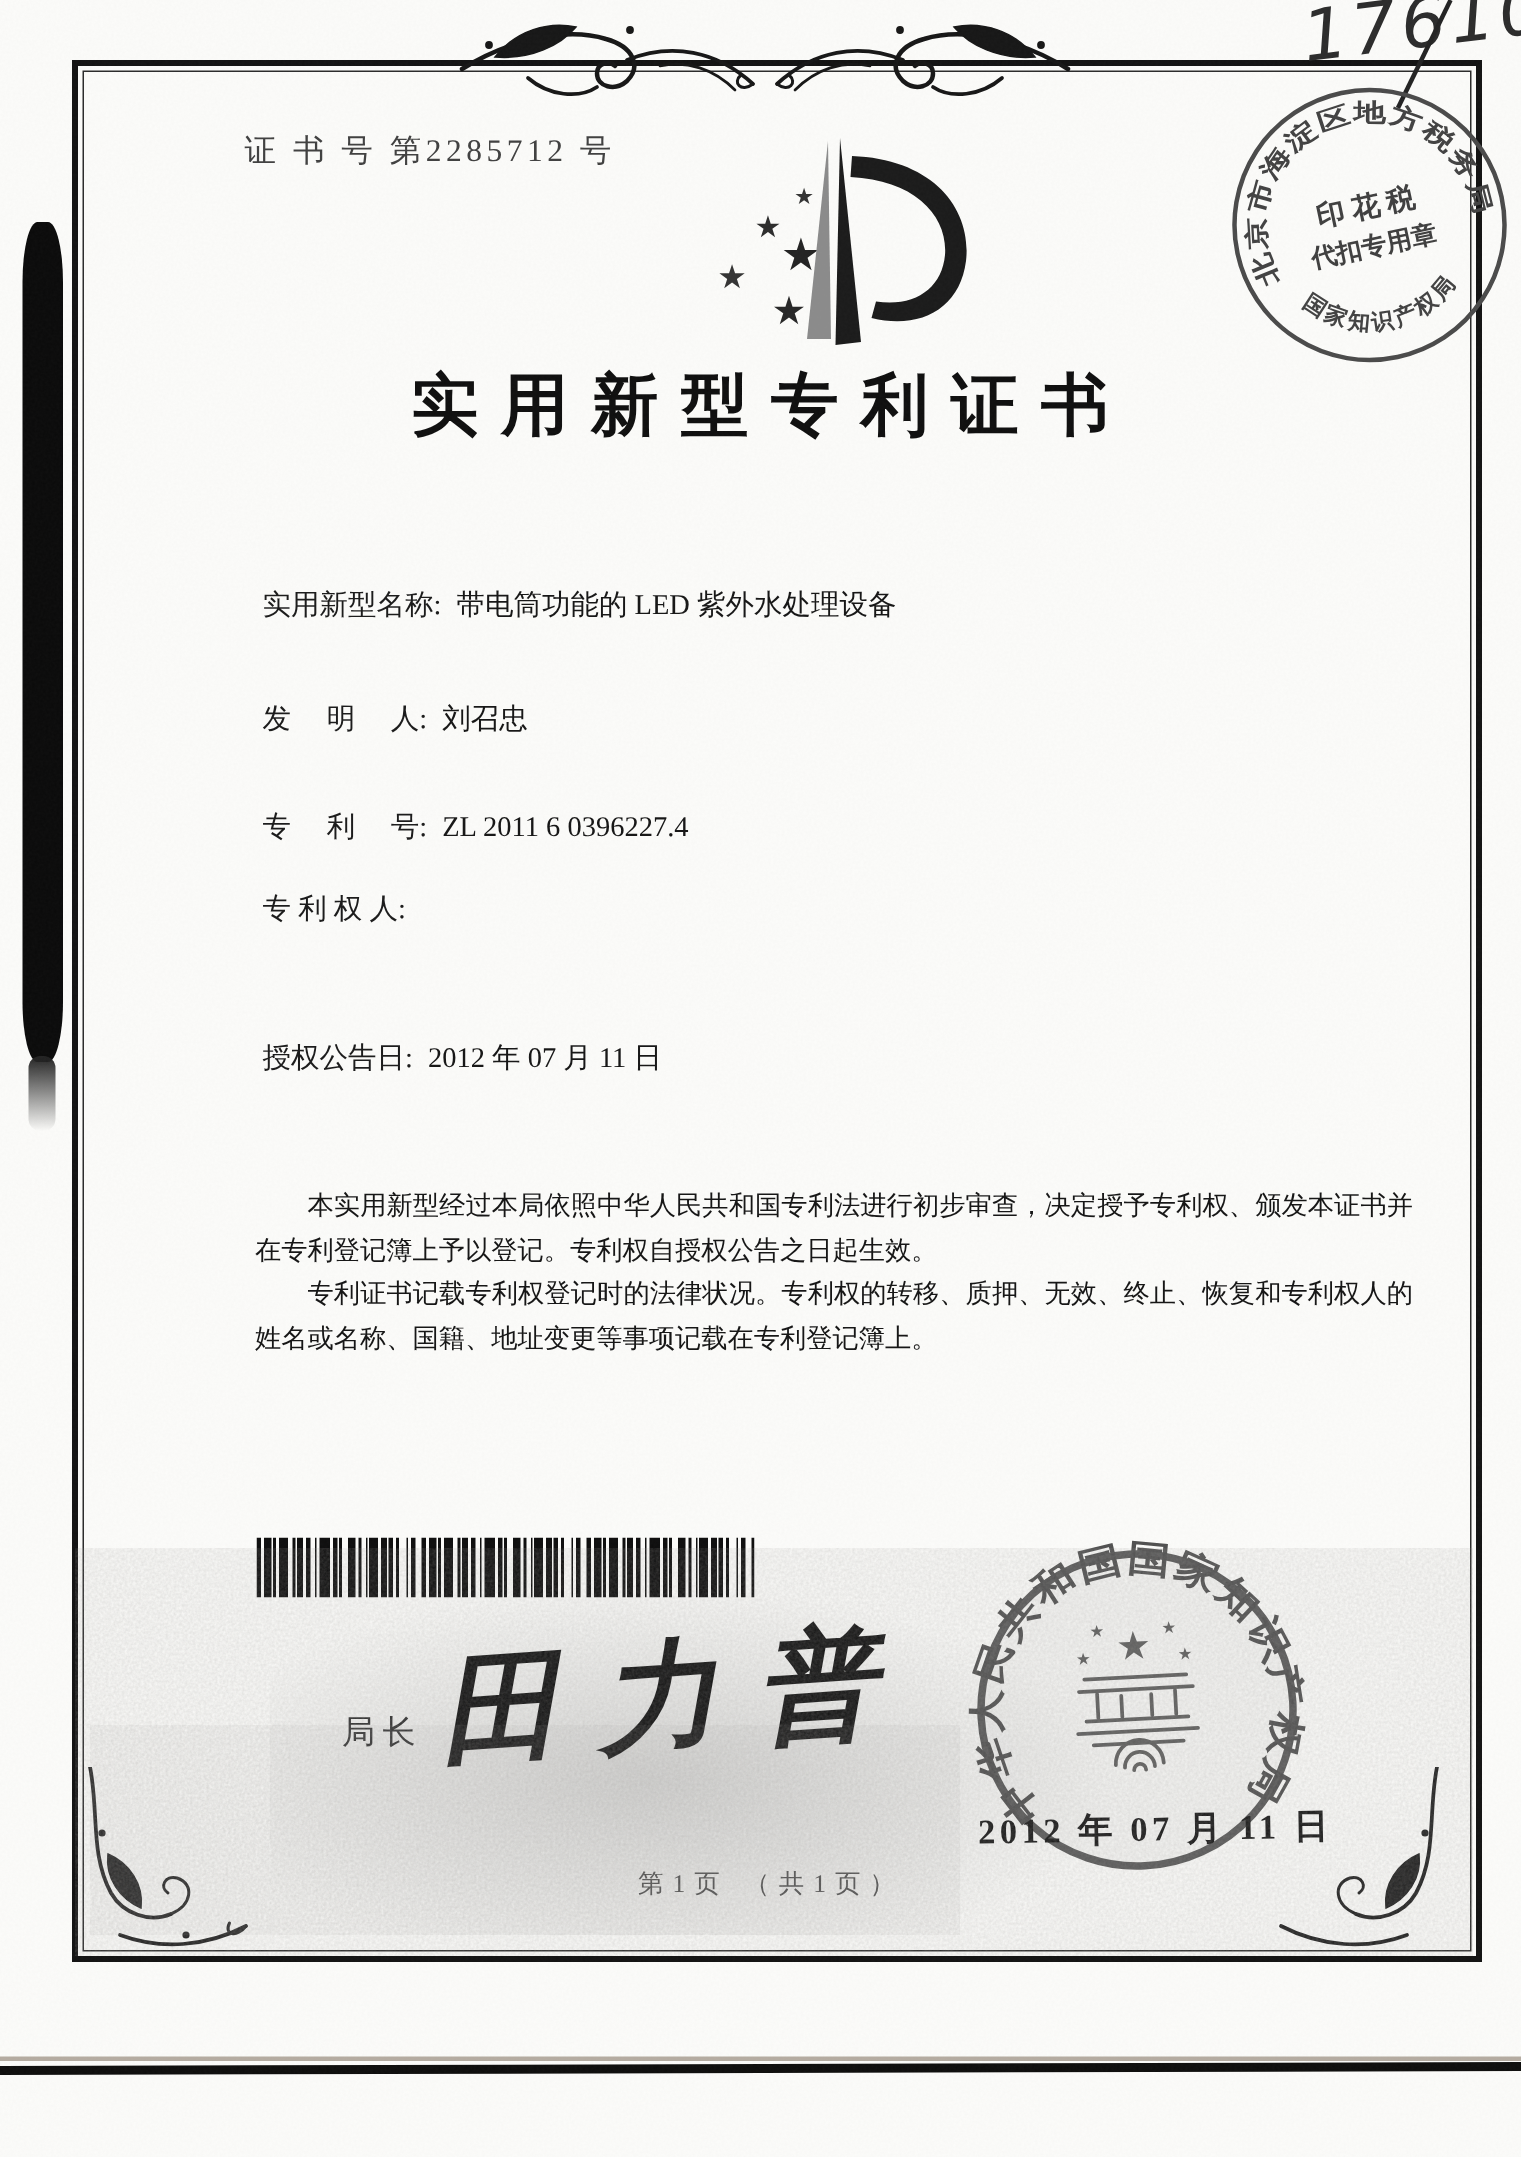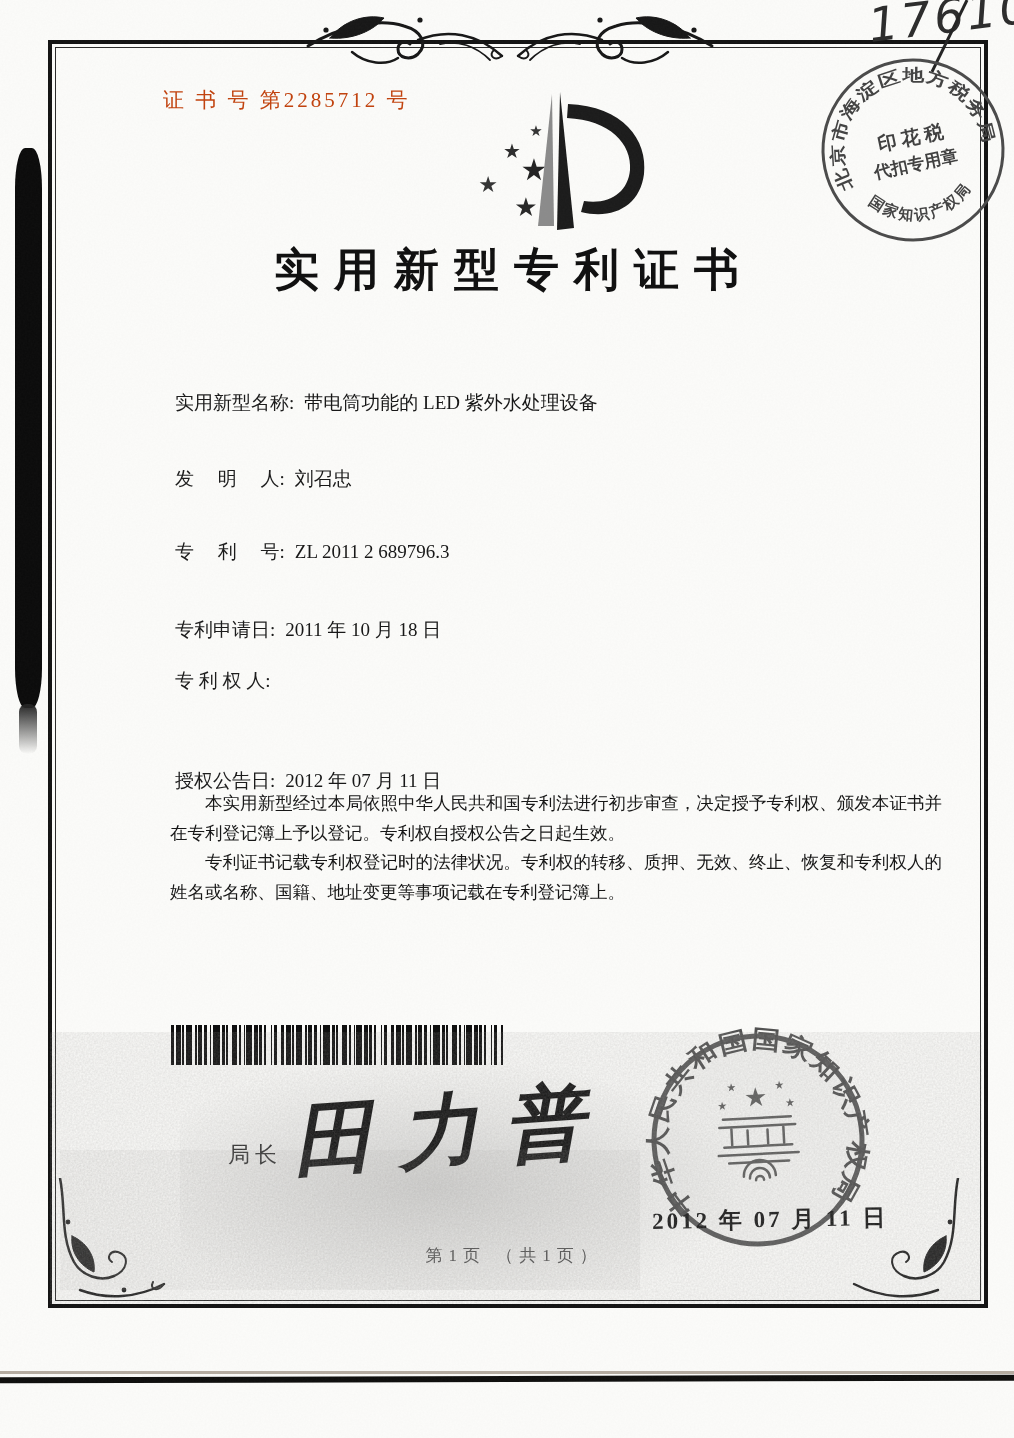--- a/index.html
+++ b/index.html
@@ -37,21 +37,21 @@
   }
   .paper-edge-shadow{
     position:absolute;left:0;top:1371px;width:1014px;height:3px;background:#7a6a57;opacity:.55;
   }
   .smudge{
     position:absolute;left:180px;top:1060px;width:560px;height:230px;
     background:radial-gradient(ellipse at 45% 55%, rgba(85,85,85,.22), rgba(0,0,0,0) 72%);
   }
   .noise{position:absolute;left:0;top:0;pointer-events:none;}
   
-  .cert-no{position:absolute;left:163px;top:86px;font-size:21px;letter-spacing:3px;color:#c2410c;}
+  .cert-no{position:absolute;left:163px;top:86px;font-size:21px;letter-spacing:3px;color:#404040;}
   .handwritten{
     position:absolute;left:868px;top:-12px;font-size:47px;color:#2b2b2b;
     font-style:italic;font-weight:300;letter-spacing:3px;transform:rotate(-7deg);
     font-family:"DejaVu Sans","Liberation Sans",sans-serif;
   }
   .slash{position:absolute;left:948px;top:-4px;width:3px;height:80px;background:#222;transform:rotate(26deg);}
   .logo{position:absolute;left:448px;top:88px;}
   .title{
     position:absolute;left:48px;top:240px;width:932px;text-align:center;
     font-size:45px;font-weight:bold;letter-spacing:15px;color:#0e0e0e;font-family:Liberation Serif, serif;
@@ -151,25 +151,21 @@
     <div class="field-row">
       <span class="field-label">实用新型名称:</span>
       <span class="field-value">带电筒功能的 LED 紫外水处理设备</span>
     </div>
     <div class="field-row">
       <span class="field-label">发　 明　 人:</span>
       <span class="field-value">刘召忠</span>
     </div>
     <div class="field-row">
       <span class="field-label">专　 利　 号:</span>
-      <span class="field-value">ZL 2011 2 689796.3</span>
-    </div>
-    <div class="field-row">
-      <span class="field-label">专利申请日:</span>
-      <span class="field-value">2011 年 10 月 18 日</span>
+      <span class="field-value">ZL 2011 6 0396227.4</span>
     </div>
     <div class="field-row">
       <span class="field-label">专 利 权 人:</span>
     </div>
     <div class="field-row">
       <span class="field-label">授权公告日:</span>
       <span class="field-value">2012 年 07 月 11 日</span>
     </div>
   </div>
 

